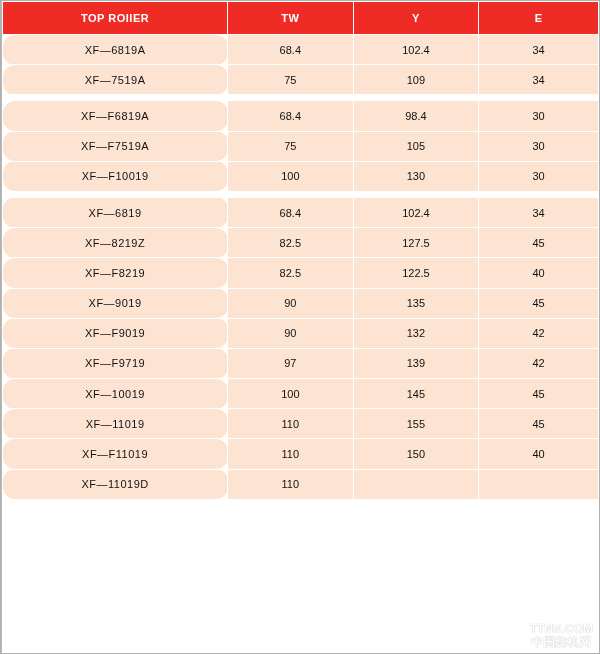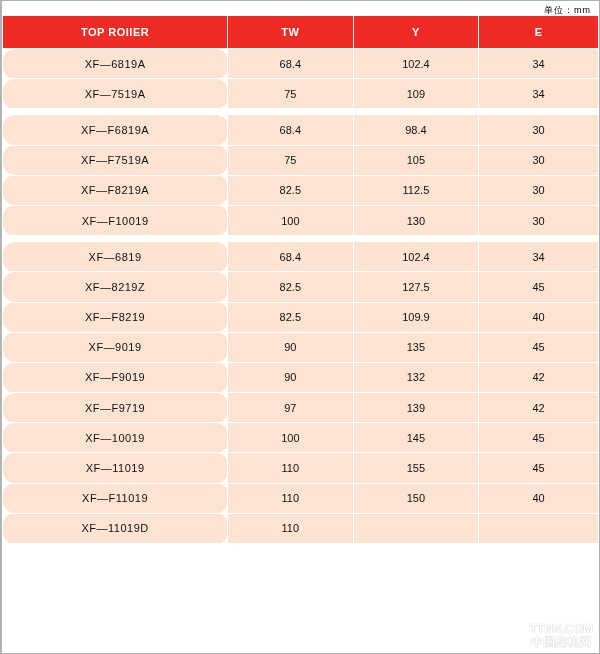--- a/index.html
+++ b/index.html
@@ -289,21 +289,20 @@
       <div class="lbl" style="left:164px;top:92px;">E</div>
 
       <div class="arrowline" style="left:26px;top:120px;width:130px;"></div>
       <div class="tick" style="left:26px;top:60px;height:62px;"></div>
       <div class="tick" style="left:156px;top:78px;height:44px;"></div>
       <div class="lbl" style="left:88px;top:122px;">Y</div>
     </div>
   </div>
 
   <div class="right">
-    <div class="unit">单位：mm</div>
     <table>
       <thead>
         <tr>
           <th style="width:38%">TOP ROIIER</th>
           <th style="width:21%">TW</th>
           <th style="width:21%">Y</th>
           <th style="width:20%">E</th>
         </tr>
       </thead>
       <tbody>
@@ -330,26 +329,20 @@
           <td>98.4</td>
           <td>30</td>
         </tr>
         <tr>
           <td class="model">XF—F7519A</td>
           <td>75</td>
           <td>105</td>
           <td>30</td>
         </tr>
         <tr>
-          <td class="model">XF—F8219A</td>
-          <td>82.5</td>
-          <td>112.5</td>
-          <td>30</td>
-        </tr>
-        <tr>
           <td class="model">XF—F10019</td>
           <td>100</td>
           <td>130</td>
           <td>30</td>
         </tr>
         <tr class="gap">
             <td colspan="4"></td>
           </tr>
 
         <tr>
@@ -360,21 +353,21 @@
         </tr>
         <tr>
           <td class="model">XF—8219Z</td>
           <td>82.5</td>
           <td>127.5</td>
           <td>45</td>
         </tr>
         <tr>
           <td class="model">XF—F8219</td>
           <td>82.5</td>
-          <td>109.9</td>
+          <td>122.5</td>
           <td>40</td>
         </tr>
         <tr>
           <td class="model">XF—9019</td>
           <td>90</td>
           <td>135</td>
           <td>45</td>
         </tr>
         <tr>
           <td class="model">XF—F9019</td>

